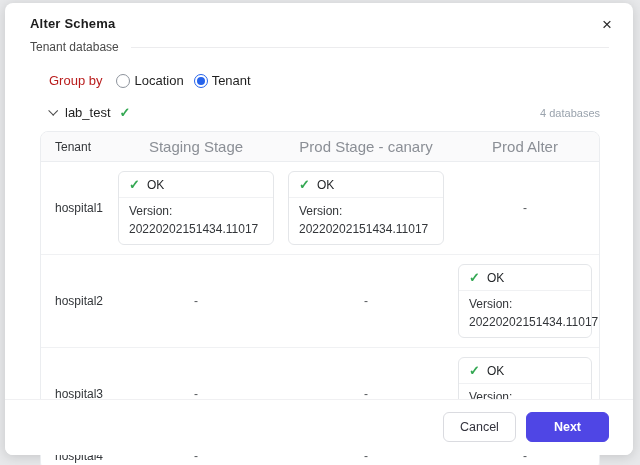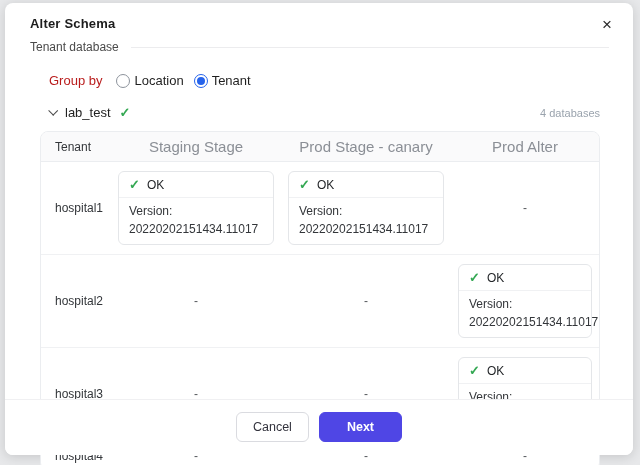--- a/index.html
+++ b/index.html
@@ -94,21 +94,21 @@
     padding: 5px 10px 5px; border-bottom: 1px solid #f0f1f3;
     font-size: 12px; color: #232629;
   }
   .card-body { padding: 4px 10px 6px; font-size: 12px; color: #33363a; line-height: 1.5; }
 
   
   .footer {
     position: absolute; left: 0; right: 0; bottom: 0;
     border-top: 1px solid #f0f0f2;
     padding: 12px 24px 13px;
-    display: flex; justify-content: center; align-items: center; gap: 10px;
+    display: flex; justify-content: flex-end; align-items: center; gap: 10px;
     border-radius: 0 0 8px 8px; background: #fff;
   }
   .btn {
     font-family: "Liberation Sans", sans-serif;
     font-size: 12.5px; border-radius: 6px; cursor: pointer;
     padding: 8px 16px; line-height: 1;
   }
   .btn.cancel { background: #fff; border: 1px solid #dadbe0; color: #33333d; }
   .btn.next { background: #4f46e5; border: 1px solid #4f46e5; color: #fff; font-weight: 600; padding: 8px 27px; }
 </style>

